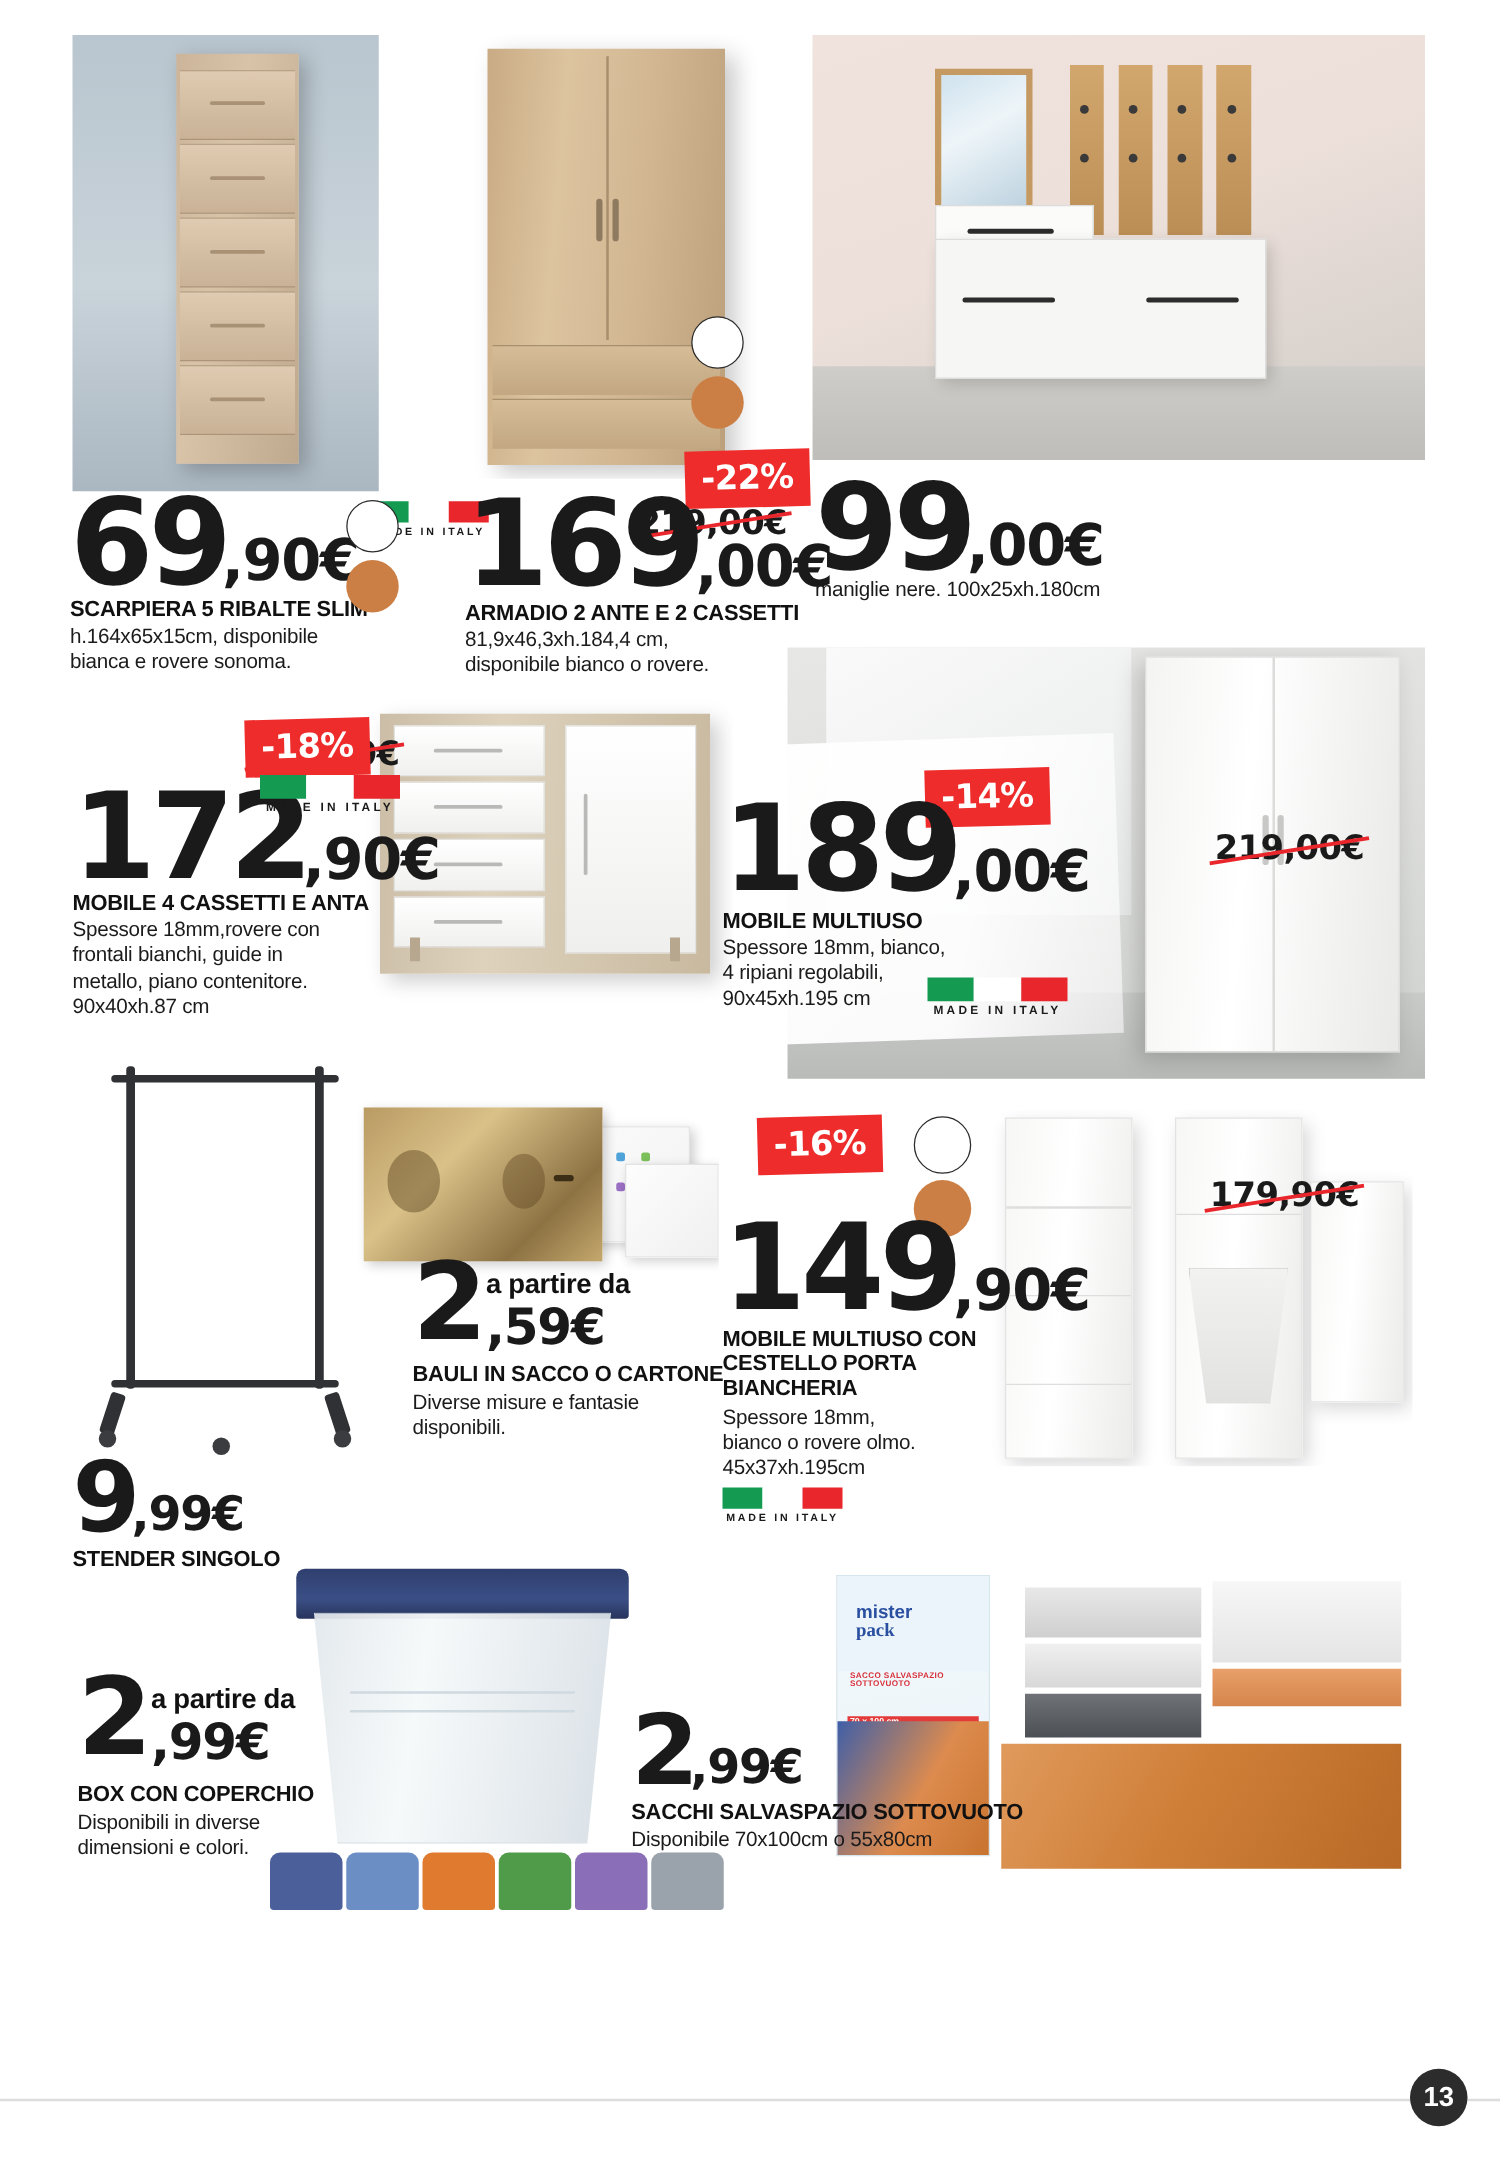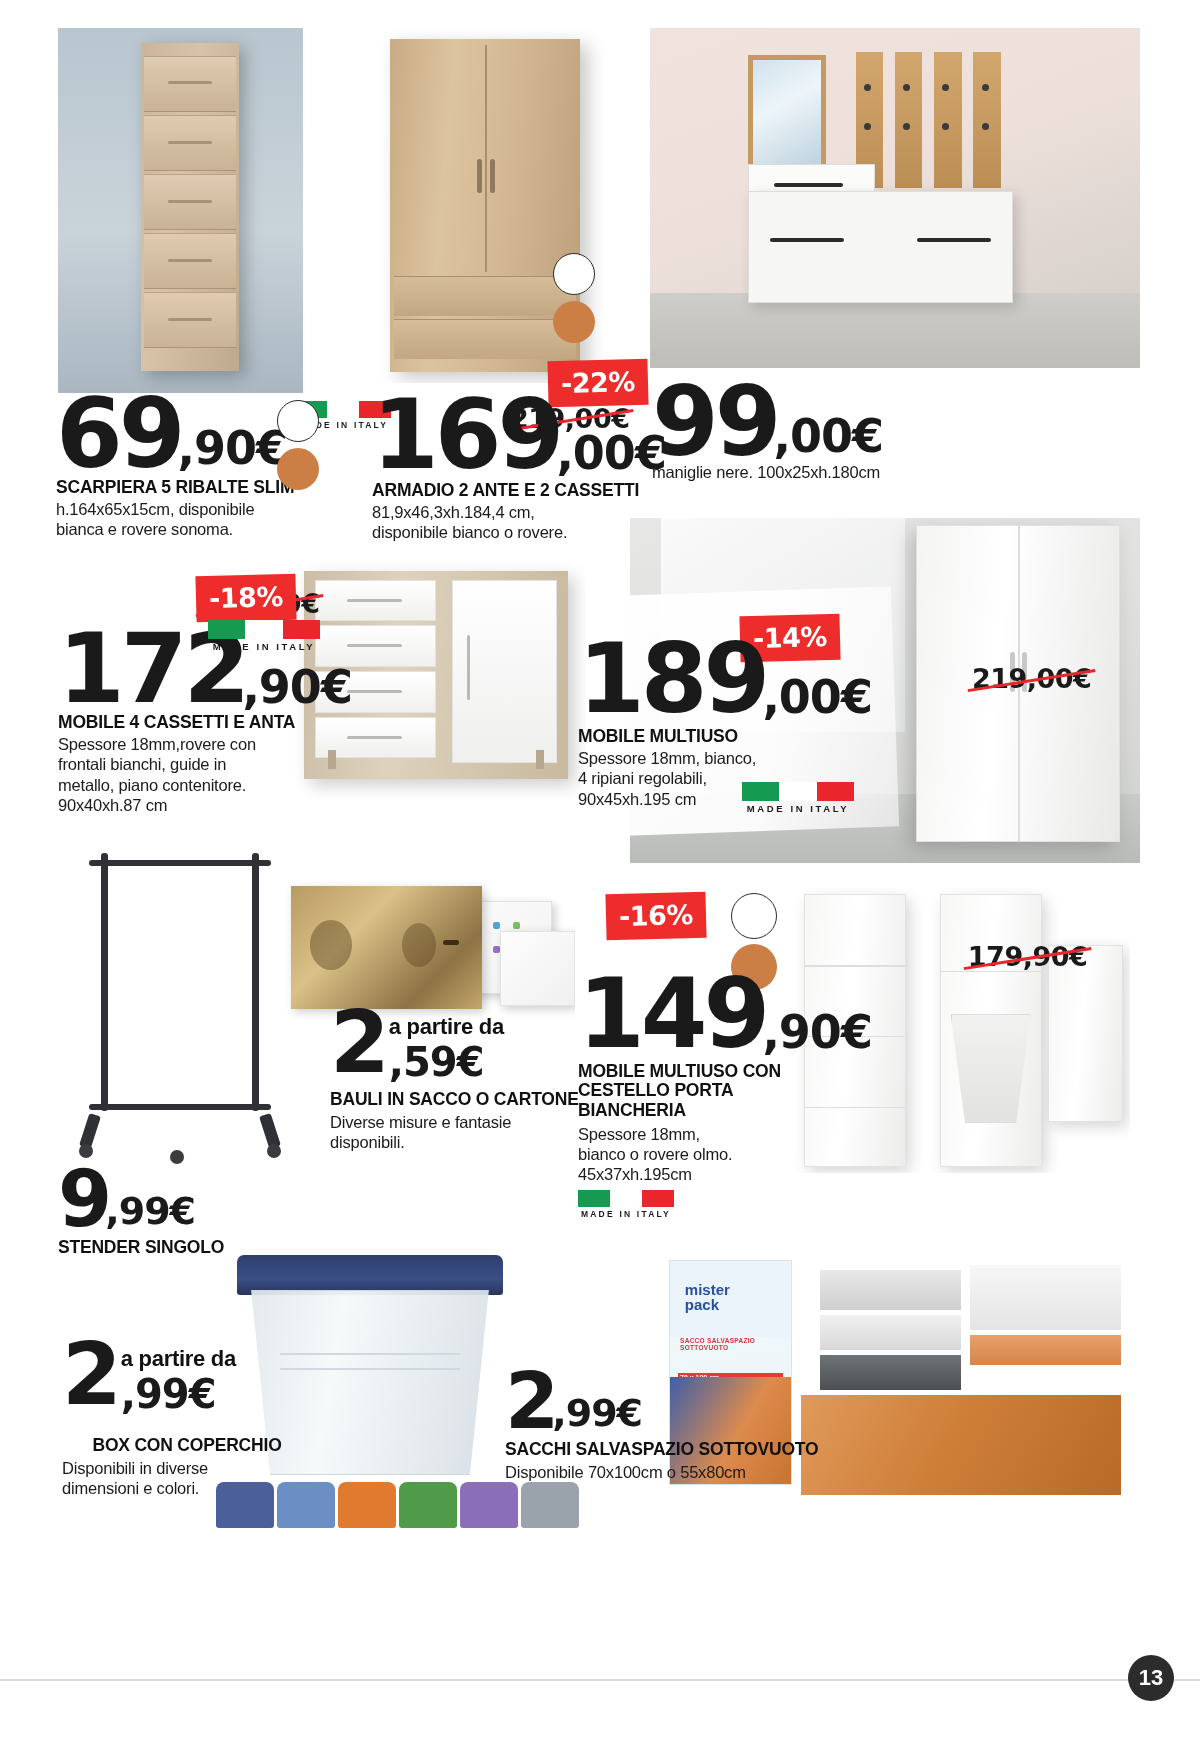--- a/index.html
+++ b/index.html
@@ -593,32 +593,32 @@
 
   
   <div class="abs" style="left:62px; top:1340px; width:250px;">
     <div class="apd-wrap">
       <span class="apd-int">2</span>
       <span class="apd-right">
         <span class="apd-label" style="display:block;">a partire da</span>
         <span class="apd-dec" style="display:block;">,99€</span>
       </span>
     </div>
-    <div class="ptitle" style="margin-top:22px;text-align:center;">BOX CON COPERCHIO</div>
+    <div class="ptitle" style="margin-top:12px;">BOX CON COPERCHIO</div>
     <div class="pdesc" style="margin-top:2px;">Disponibili in diverse</div>
     <div class="pdesc">dimensioni e colori.</div>
   </div>
 
   
   <div class="photo ph-sacchi" style="left:660px; top:1250px; width:470px; height:250px;">
     <div class="sc-pack" style="left:2%; top:4%; width:26%; height:90%;">
       <div class="sc-head"></div>
       <div style="position:absolute;left:12%;top:10%;font-size:15px;font-weight:800;color:#2a4fa0;line-height:.95;font-family:'Liberation Sans',sans-serif;">
         <span style="display:block;text-align:right;">mister</span>
-        <span style="display:block;">pack</span>
+        <span style="display:block;font-family:Liberation Serif, serif;">pack</span>
       </div>
       <div style="position:absolute;left:8%;top:34%;font-size:6.5px;font-weight:700;color:#d8303a;letter-spacing:.3px;">SACCO SALVASPAZIO SOTTOVUOTO</div>
       <span class="sc-brandbar" style="top:50%;"></span>
       <div style="position:absolute;left:8%;top:50.5%;font-size:7px;font-weight:700;color:#fff;">70 x 100 cm</div>
       <div class="sc-photo"></div>
     </div>
     <div class="sc-textiles" style="left:34%; top:8%; width:30%; height:16%; background:linear-gradient(180deg,#e8e8e8,#cfcfcf);"></div>
     <div class="sc-textiles" style="left:34%; top:26%; width:30%; height:14%; background:linear-gradient(180deg,#f0f0f0,#d8d8d8);"></div>
     <div class="sc-textiles" style="left:34%; top:42%; width:30%; height:14%; background:linear-gradient(180deg,#6f7378,#4c5055);"></div>
     <div style="position:absolute;left:30%;top:58%;width:68%;height:40%;background:linear-gradient(120deg,#e09a5c 0%, #cf7f38 45%, #b86a26 100%);"></div>

